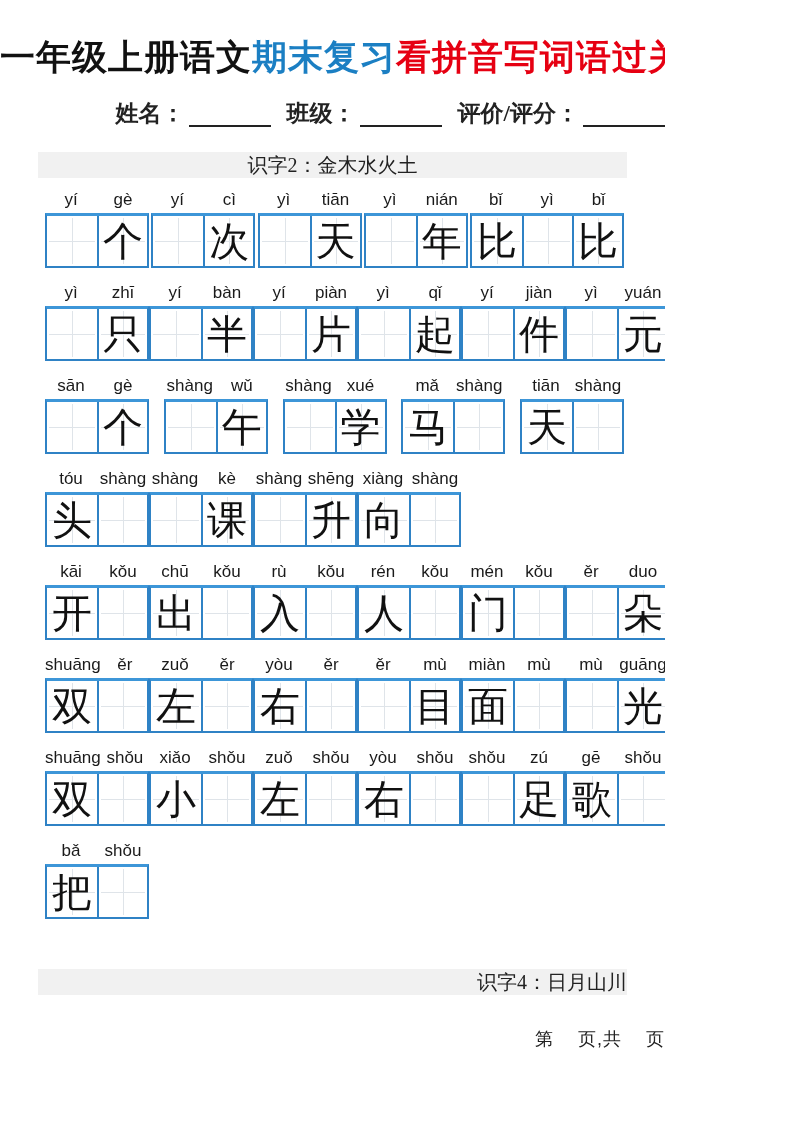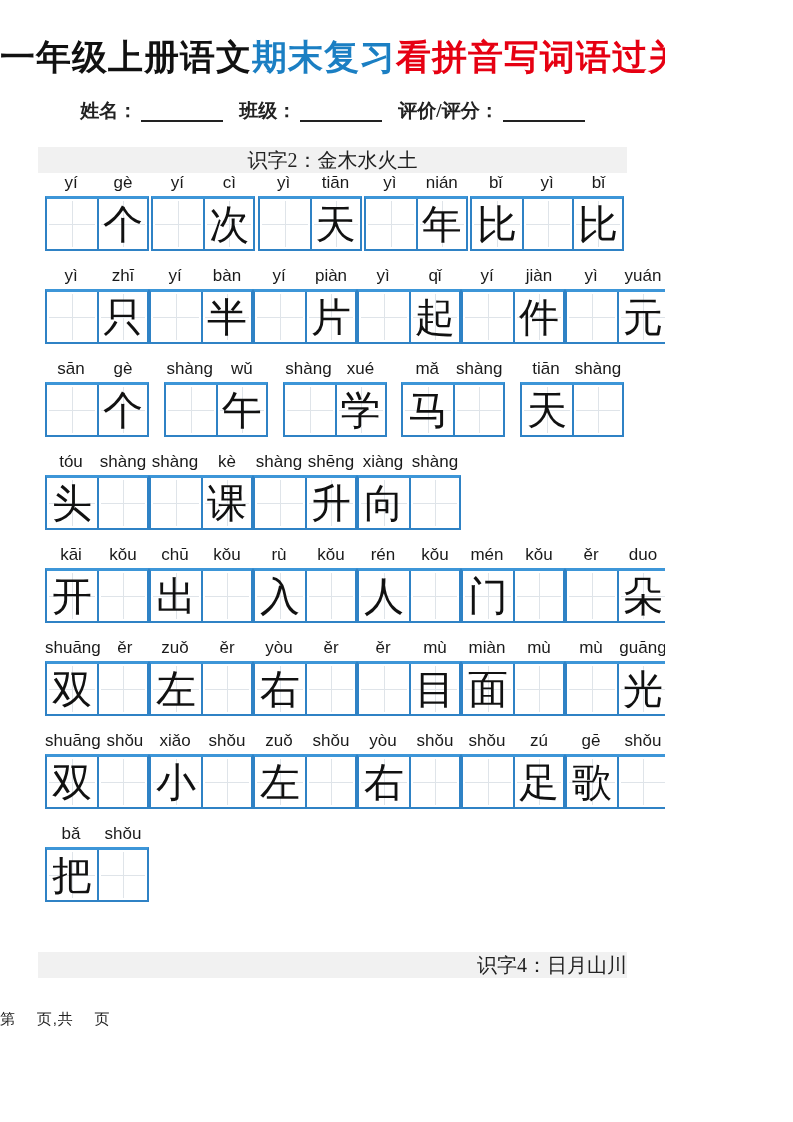--- a/index.html
+++ b/index.html
@@ -7,53 +7,53 @@
   .page { width:665px; height:1122px; background:#ffffff; position:relative; overflow:hidden; }
 
   
   .title { margin-top:34px; text-align:center; font-size:35px; font-weight:bold;
            letter-spacing:1px; font-family:"Liberation Sans","DejaVu Sans",sans-serif; white-space:nowrap; }
   .title .t-black { color:#111111; }
   .title .t-blue  { color:#1b7fc3; }
   .title .t-red   { color:#e60012; }
 
   
-  .meta { margin-top:17px; text-align:center; font-size:19px; font-weight:bold;
+  .meta { margin-top:17px; text-align:right; font-size:23px; font-weight:bold;
           color:#222; font-family:"Liberation Serif","DejaVu Serif",serif; }
   .meta .fill-line { display:inline-block; width:82px; border-bottom:2px solid #222;
           height:1.05em; vertical-align:bottom; margin:0 16px 2px 4px; }
   .meta .fill-line:last-child { margin-right:0; }
 
   
   .content { margin:0 38px; }
   .section-bar { margin-top:23px; background:#f1f1f1; height:26px; line-height:26px;
           text-align:center; font-size:20px; color:#222;
           font-family:"Liberation Serif","DejaVu Serif",serif; }
   .section:last-of-type .section-bar { margin-top:50px;text-align:right; }
-  .rows { padding-left:7px; padding-right:3px; }
+  .rows { margin-top:12px; padding-left:7px; padding-right:3px; }
 
   
   .char-row { display:flex; margin-bottom:15px; }
   .char-row.spread { justify-content:space-between; gap:0; }
   .group { display:flex; flex-direction:column; }
   .pinyin-row { display:flex; margin-bottom:3px; }
   .syllable { flex:1 1 0; text-align:center; font-size:17px; color:#1a1a1a;
           white-space:nowrap; font-family:"Liberation Sans","DejaVu Sans",sans-serif; }
 
   
   .boxes { display:flex; border:2px solid #2f82c5; border-top:3px solid #3d96d8; background:#fff; }
   .cell { width:50px; height:50px; position:relative; border-left:2px solid #2f82c5; }
   .cell:first-child { border-left:none; }
   .cell::before { content:''; position:absolute; left:50%; top:2px; bottom:2px; width:1px; background:#dfe4e9; }
   .cell::after  { content:''; position:absolute; top:50%; left:2px; right:2px; height:1px; background:#dfe4e9; }
   .char { position:absolute; inset:0; z-index:1; display:flex; align-items:center; justify-content:center;
           font-size:40px; color:#111; font-family:"Liberation Serif","DejaVu Serif",serif; }
 
   
-  .footer { margin-top:32px; text-align:left; font-size:15px; color:#222; letter-spacing:1px;
+  .footer { margin-top:32px; text-align:right; font-size:18px; color:#222; letter-spacing:1px;
           white-space:pre; font-family:"Liberation Sans","DejaVu Sans",sans-serif; }
 </style>
 </head>
 <body>
 
 <div class="page">
 
   <div class="title">
     <span class="t-black">一年级上册语文</span><span class="t-blue">期末复习</span><span class="t-red">看拼音写词语过关练</span>
   </div>

